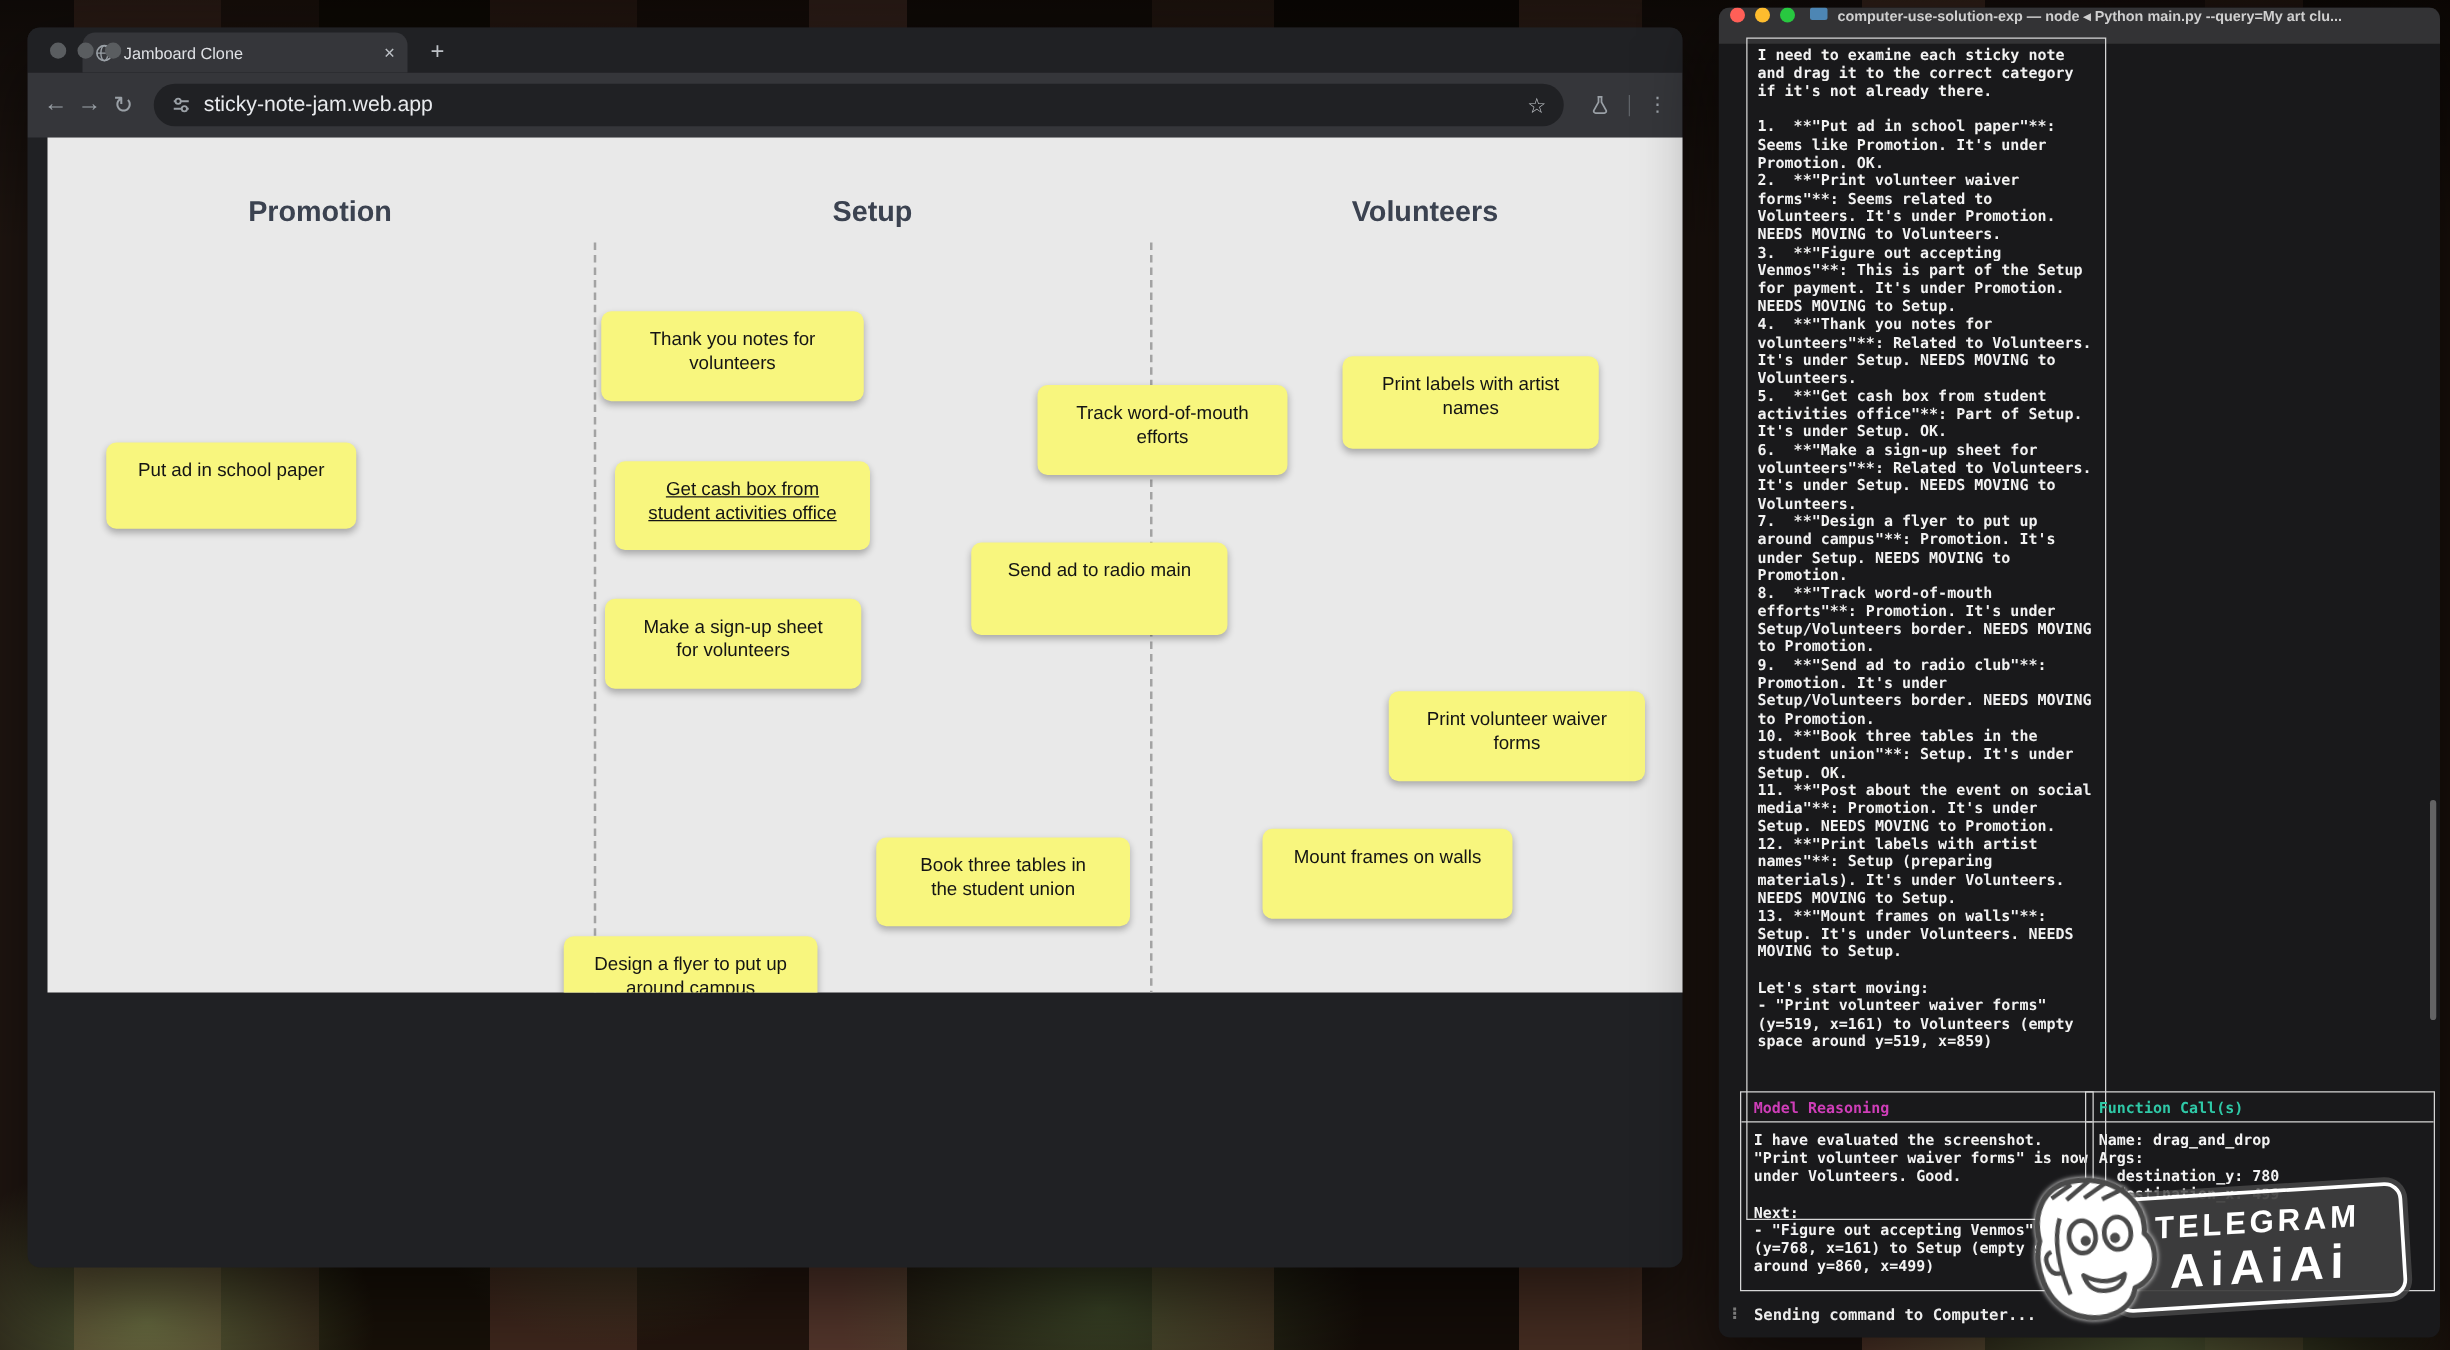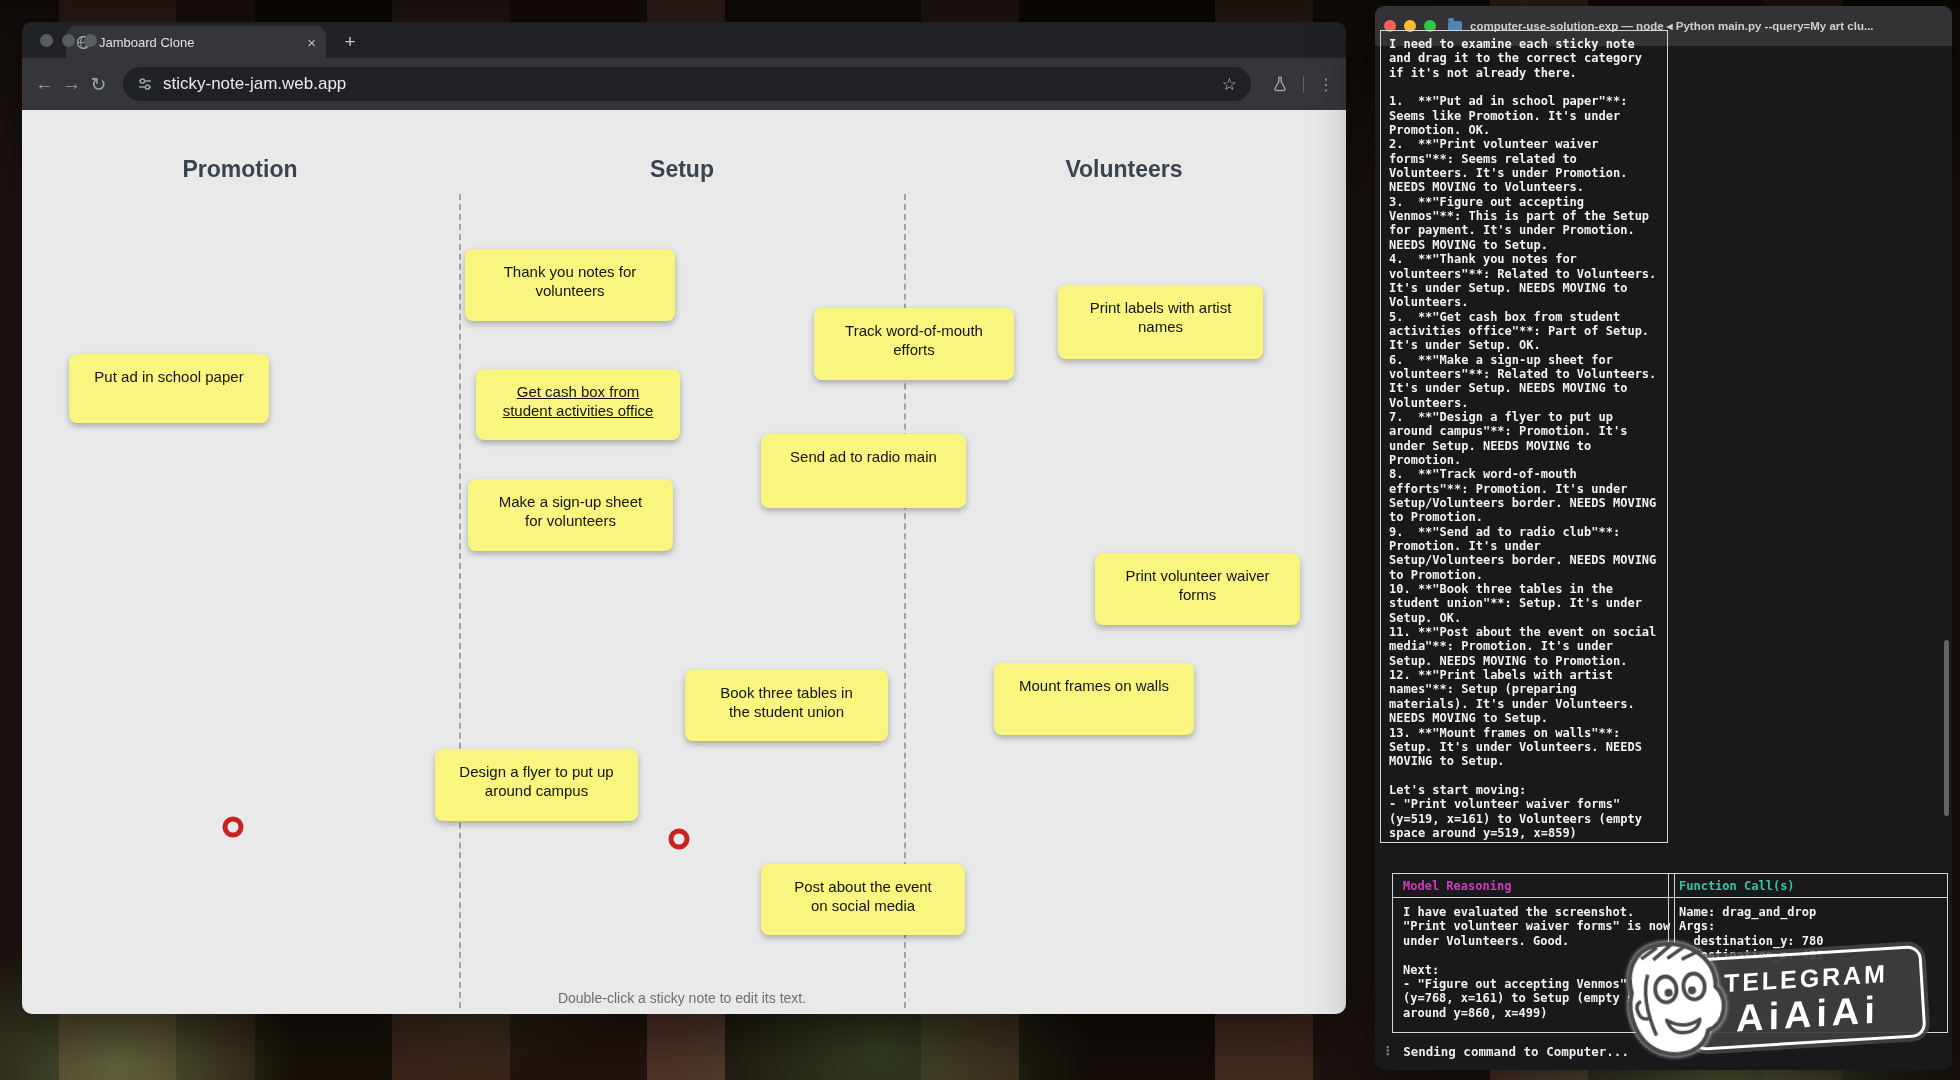--- a/index.html
+++ b/index.html
@@ -34,46 +34,46 @@
   .navbtn{width:30px;height:30px;display:flex;align-items:center;justify-content:center;
     color:#9aa0a6;font-size:19px;border-radius:50%;}
   .omnibox{flex:0 0 auto;width:1100px;height:34px;margin-left:8px;background:#202124;
     border-radius:17px;display:flex;align-items:center;padding:0 14px;gap:10px;}
   .omnibox .url{color:#e8eaed;font-size:17px;flex:1;}
   .omnibox .star{color:#c3c7cc;font-size:17px;}
   .tool-icons{display:flex;align-items:center;gap:14px;margin-left:14px;color:#9aa0a6;}
   .vdiv{width:1px;height:17px;background:#5f6368;}
   .menu-dots{font-size:16px;color:#9aa0a6;letter-spacing:0;}
   
-  .board{position:relative;width:1324px;height:904px;background:#e9e9e9;overflow:hidden;}
+  .board{position:relative;width:1324px;height:684px;background:#e9e9e9;overflow:hidden;margin-left:16px;}
   .col-header{position:absolute;top:46px;width:240px;text-align:center;
     font-size:23px;font-weight:bold;color:#3b4250;}
   .divider{position:absolute;top:84px;height:814px;width:0;
     border-left:2px dashed #a3a3a3;}
   .note{position:absolute;background:#f8f67e;border-radius:8px;
     box-shadow:0 3px 6px rgba(0,0,0,.28);padding:13px 14px 0;box-sizing:border-box;
     text-align:center;font-size:15px;line-height:19px;color:#141414;white-space:pre-line;}
   .marker{position:absolute;width:11px;height:11px;border:5px solid #c62222;border-radius:50%;
     transform:translate(-50%,-50%);}
   .hint{position:absolute;left:460px;top:880px;width:400px;text-align:center;
     font-size:14px;color:#6e6e6e;}
   
   .terminal{position:absolute;left:1375px;top:6px;width:577px;height:1064px;
     border-radius:9px;overflow:hidden;background:#19191b;
     box-shadow:0 22px 60px rgba(0,0,0,.6);}
-  .term-titlebar{height:40px;background:#333335;display:flex;align-items:center;
+  .term-titlebar{height:29px;background:#333335;display:flex;
     padding:0 9px;gap:8px;}
   .tl{width:12px;height:12px;border-radius:50%;}
   .tl.red{background:#ff5f57;} .tl.yellow{background:#febc2e;} .tl.green{background:#28c840;}
   .folder{width:14px;height:10px;background:#4d86b4;border-radius:2px;position:relative;margin-left:4px;}
   .folder:before{content:"";position:absolute;left:0;top:-3px;width:6px;height:3px;
     background:#4d86b4;border-radius:2px 2px 0 0;}
   .term-title{color:#cfcfcf;font-size:11.5px;font-weight:bold;white-space:nowrap;overflow:hidden;}
   .term-box{position:absolute;border:1px solid #d6d6d6;box-sizing:border-box;overflow:hidden;}
-  .out-box{left:5px;top:24px;width:288px;height:813px;}
+  .out-box{left:22px;top:24px;width:288px;height:946px;}
   pre.tout{margin:0;padding:6px 8px;font:700 12px/14.35px "DejaVu Sans Mono",monospace;
     color:#f2f2f2;white-space:pre;}
   .panel-head{padding:5px 10px 4px;border-bottom:1px solid #d6d6d6;
     font:700 12px "DejaVu Sans Mono",monospace;}
   .panel-body{margin:0;padding:7px 10px;font:700 12px/14.4px "DejaVu Sans Mono",monospace;
     color:#f2f2f2;white-space:pre;}
   .reason-box{left:5px;top:867px;width:283px;height:160px;margin-left:12px;}
   .func-box{left:293px;top:867px;width:280px;height:160px;}
   .status-line{position:absolute;left:10px;top:1038px;display:flex;gap:9px;align-items:center;
     font:700 12.5px "DejaVu Sans Mono",monospace;color:#ededed;}

